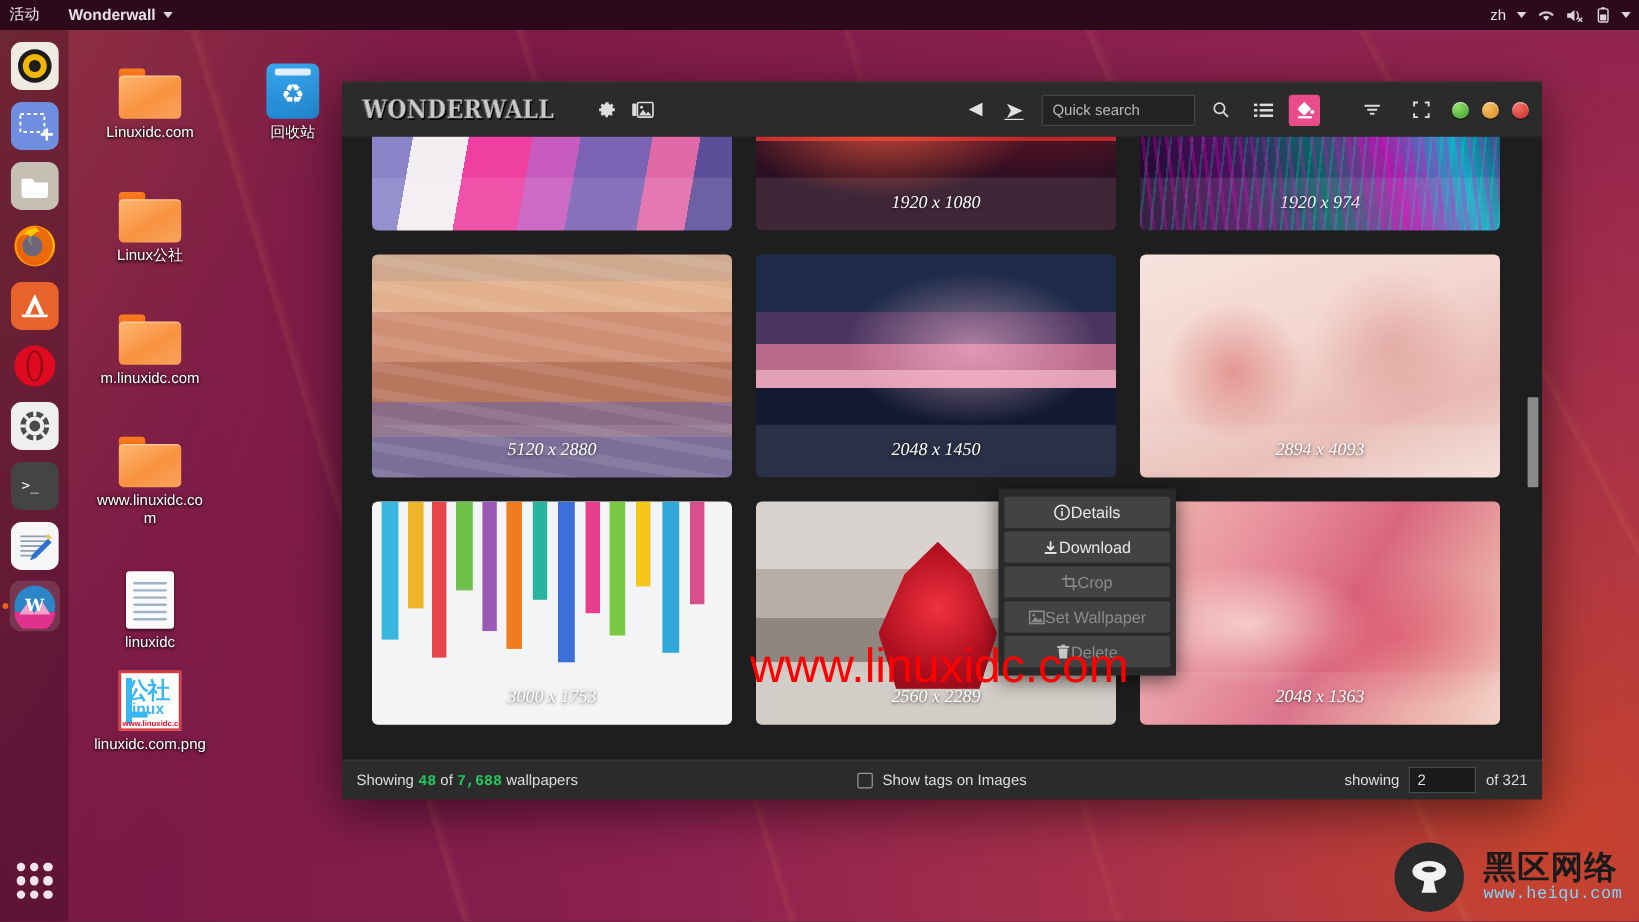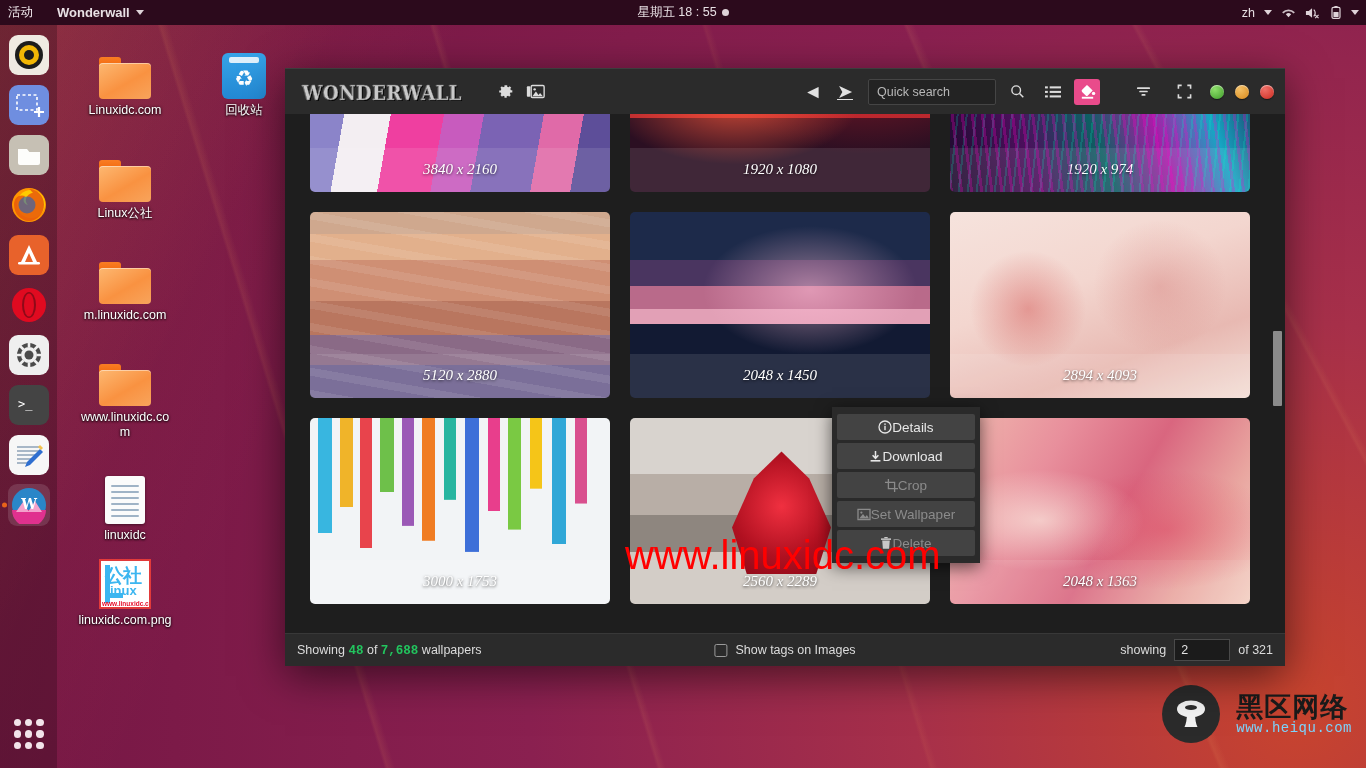--- a/index.html
+++ b/index.html
@@ -212,42 +212,39 @@
   }
   #statusbar b{ color:#22c55e;font-family:Liberation Mono, monospace; }
   #tagzone{ position:absolute; left:50%; transform:translateX(-50%);
     display:flex;align-items:center;gap:8px; cursor:pointer;}
   .chk{ width:13px;height:13px;border:1.5px solid #9a9a9a; border-radius:2px; background:transparent;}
   #pagezone{ margin-left:auto; display:flex;align-items:center;gap:8px; }
   #pagebox{ width:56px;height:22px;background:#1b1b1b;border:1px solid #4a4a4a;
     color:#e2e2e2;font-size:12.5px;padding:0 6px;font-family:"Liberation Sans",sans-serif;outline:none;}
 
   
-  #heiqu{ position:absolute; right:14px; bottom:25px; display:flex; align-items:center; gap:16px; z-index:20;}
+  #heiqu{ position:absolute; right:14px; bottom:8px; display:flex; align-items:center; gap:16px; z-index:20;}
   #hqlogo{ width:58px;height:58px;border-radius:50%;background:#2b2b2b;
     display:flex;align-items:center;justify-content:center;}
   #hqtext{ line-height:1; }
   #hqcn{ font-size:27px;font-weight:bold;color:#1a1a1a;font-family:"DejaVu Sans",sans-serif;letter-spacing:1px;}
   #hqurl{ font-size:14px;color:#7dd3fc;font-family:Liberation Mono, monospace;margin-top:1px;letter-spacing:.5px;}
 </style>
 </head>
 <body>
 
 <div id="desktop"></div>
 
 <div id="topbar">
   <div class="tb-left">
     <span class="tb-act">活动</span>
     <span class="tb-app">
       <span>Wonderwall</span>
       <span class="caret"></span>
     </span>
-  </div>
-  <div class="tb-center">
-    <span>星期五 18 : 55</span><span class="dotstat"></span>
   </div>
   <div class="tb-right">
     <span>zh</span>
     <span class="caret"></span>
     <svg width="15" height="13" viewBox="0 0 16 13">
         <path d="M8 11.5 5.2 8.3a4.3 4.3 0 0 1 5.6 0Z" fill="#ded3d8"></path>
         <path d="M8 5.1a7.5 7.5 0 0 0-5.5 2.4L1.2 6.1A9.4 9.4 0 0 1 8 3.2a9.4 9.4 0 0 1 6.8 2.9l-1.3 1.4A7.5 7.5 0 0 0 8 5.1Z" fill="#ded3d8" opacity=".9"></path>
       </svg>
     <svg width="16" height="14" viewBox="0 0 17 14">
         <path d="M1 5h3l3.5-3v10L4 9H1Z" fill="#ded3d8"></path>
@@ -498,21 +495,20 @@
       <div class="wdot" style="background:radial-gradient(circle at 35% 30%,#8ee06a,#3f9b2a)"></div>
       <div class="wdot" style="background:radial-gradient(circle at 35% 30%,#f4c066,#d8881a)"></div>
       <div class="wdot" style="background:radial-gradient(circle at 35% 30%,#f07068,#cc2a1f)"></div>
     </div>
   </div>
 
   <div id="gridwrap">
     <div id="grid">
       <div class="card t1">
           <div class="band"></div>
-          <div class="res">3840 x 2160</div>
         </div>
       <div class="card t2">
           <div class="band"></div>
           <div class="res">1920 x 1080</div>
         </div>
       <div class="card t3">
           <div class="band"></div>
           <div class="res">1920 x 974</div>
         </div>
       <div class="card t4">

